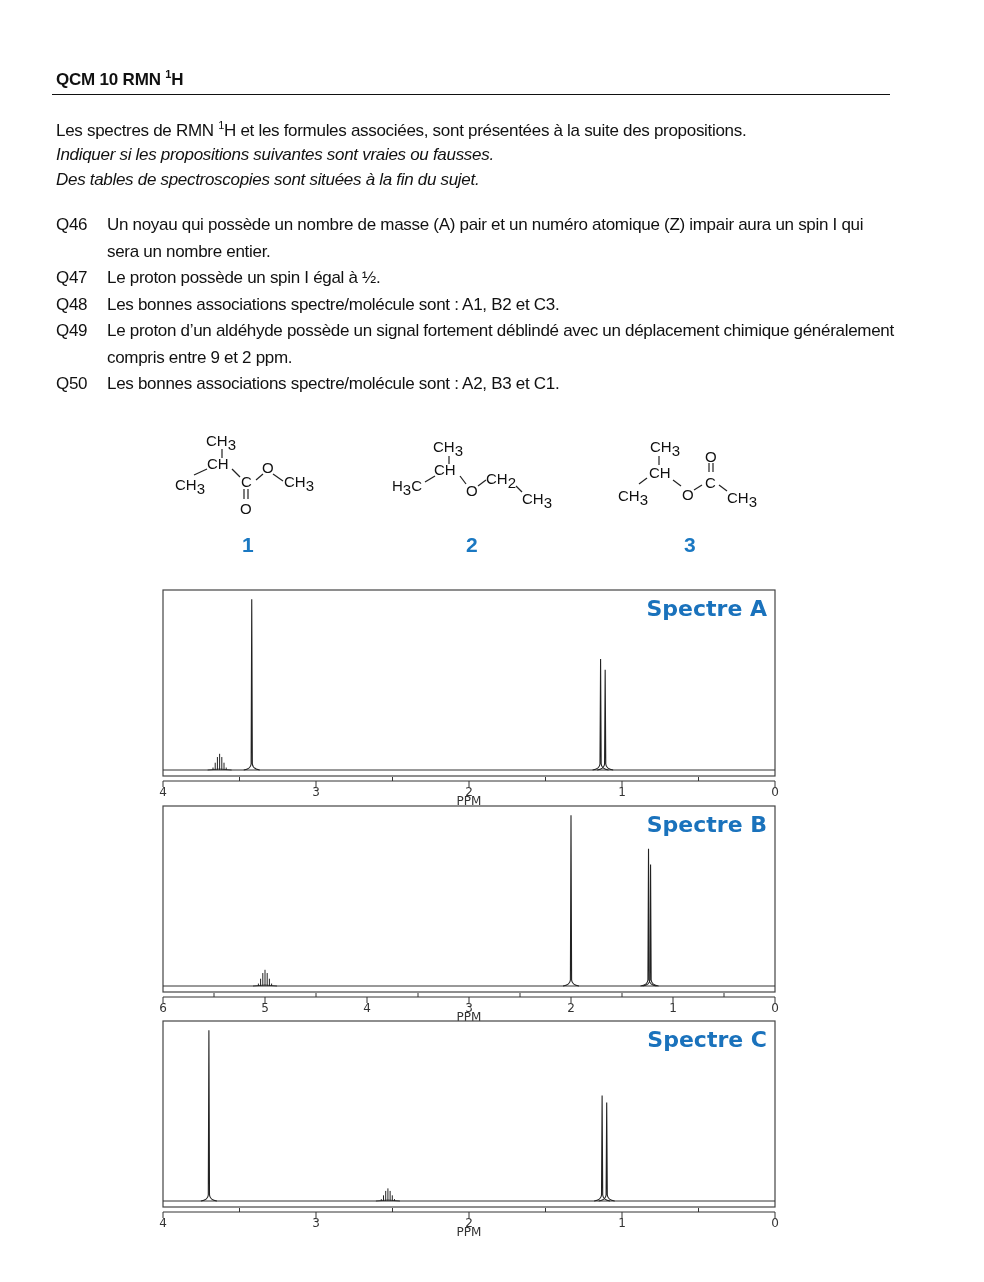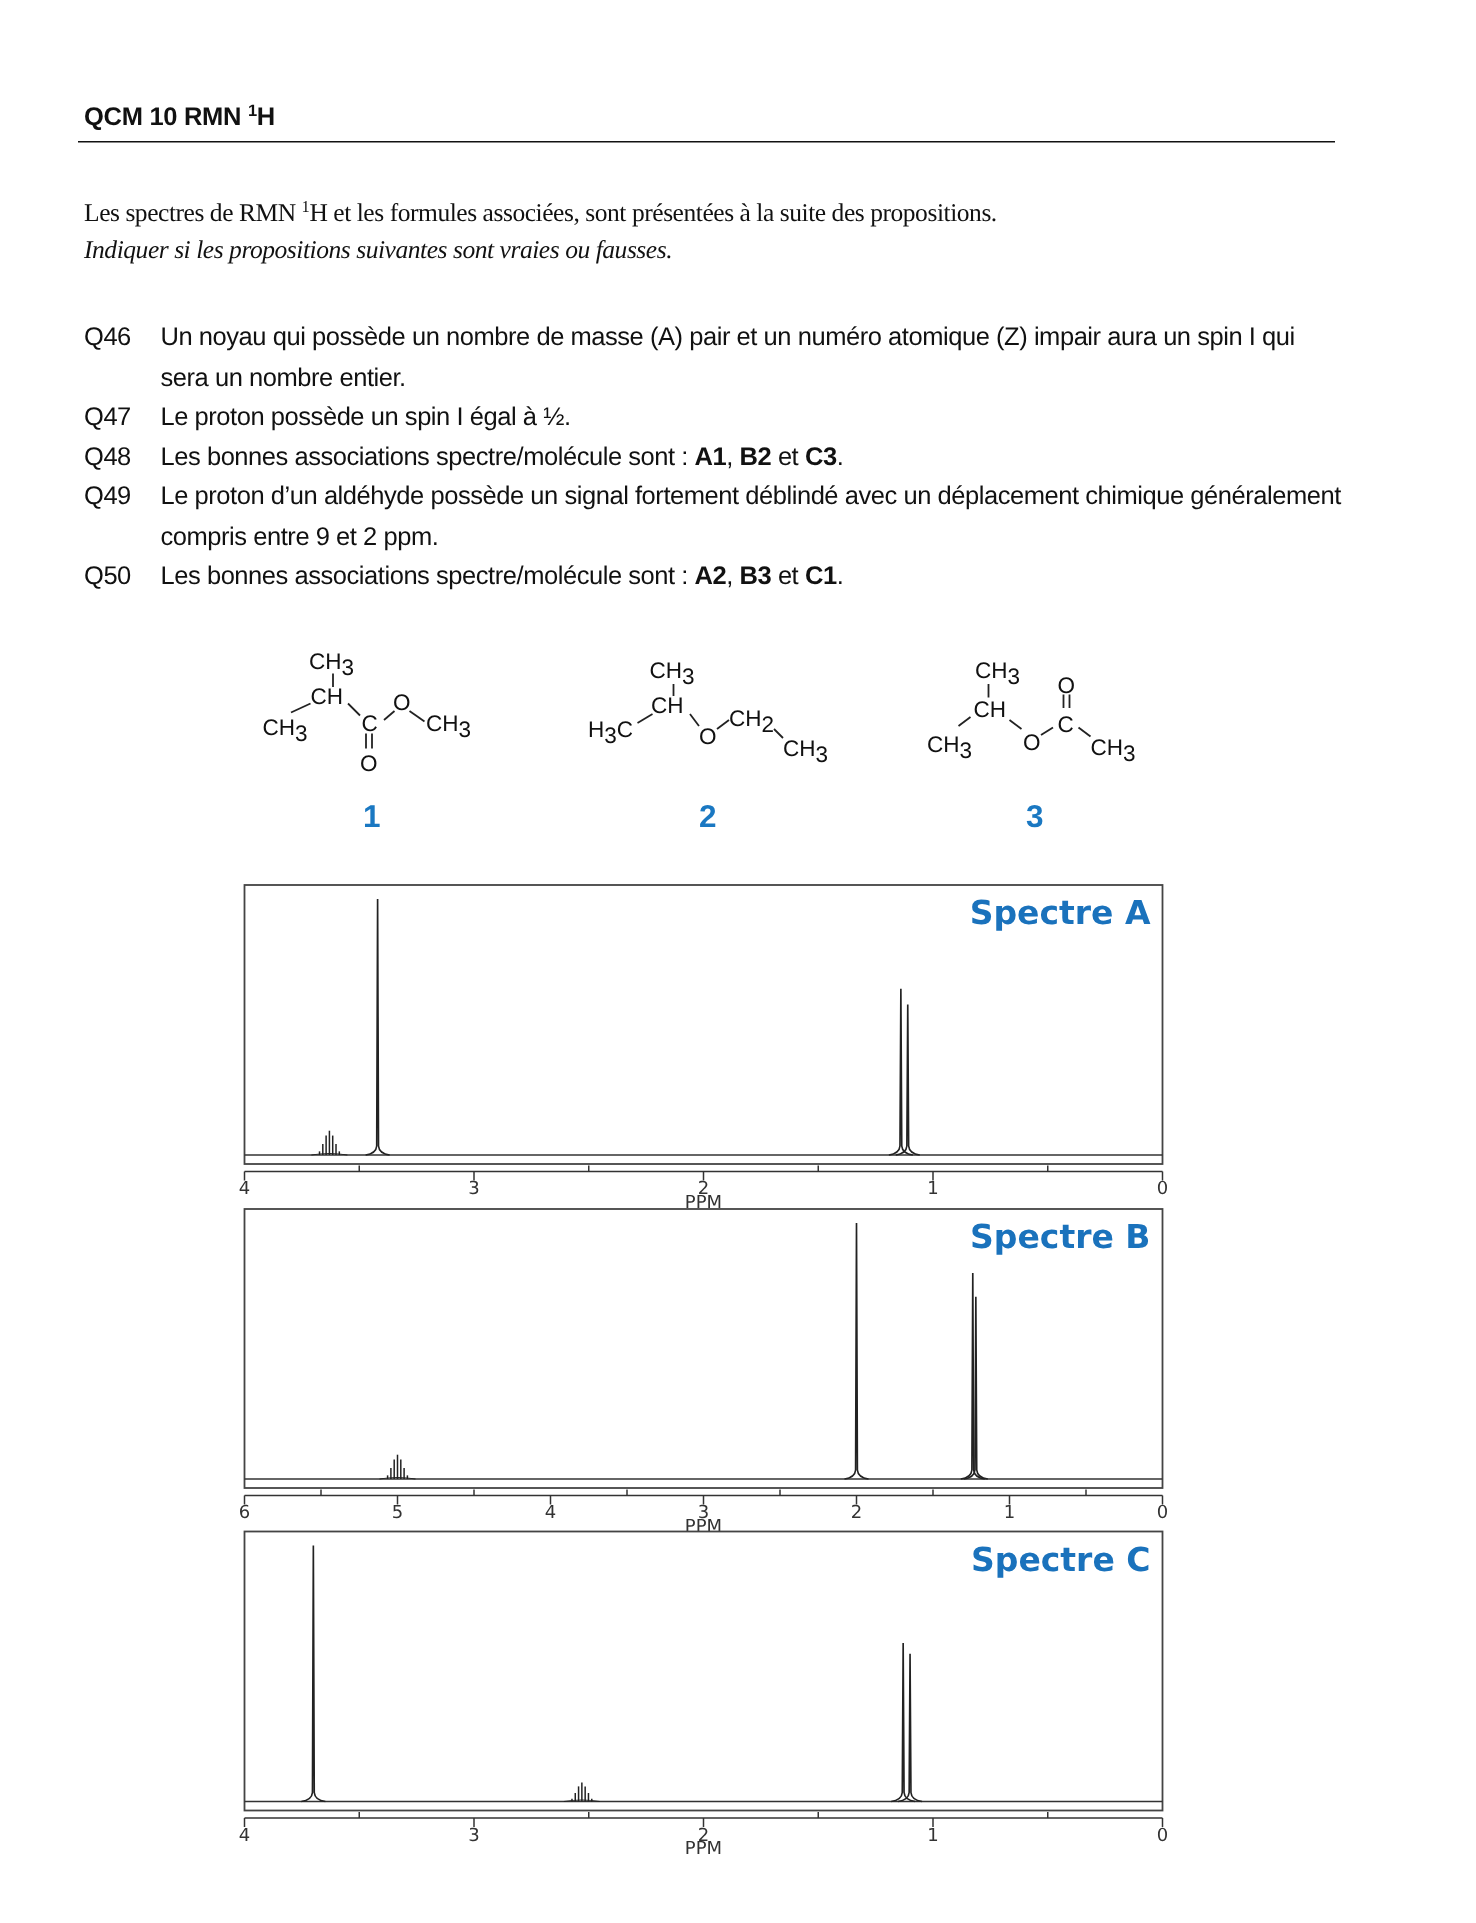--- a/index.html
+++ b/index.html
@@ -1,44 +1,45 @@
 <!DOCTYPE html>
 <html><head>
 <meta charset="utf-8">
 <style>
   html, body { margin:0; padding:0; background:#ffffff; }
   body { width:984px; height:1282px; position:relative; font-family:"Liberation Sans", "DejaVu Sans", sans-serif; color:#111; overflow:hidden; }
   .title { position:absolute; left:56px; top:68px; font-size:17px; font-weight:bold; letter-spacing:-0.2px;text-align:center; }
   .title sup { font-size:11px; }
   .rule { position:absolute; left:52px; top:94px; width:838px; height:0; border-top:1.3px solid #111; }
-  .intro { position:absolute; left:56px; top:126px; font-size:17px; line-height:24.5px; letter-spacing:-0.3px;font-family:Liberation Serif, serif; }
+  .intro { position:absolute; left:56px; top:113px; font-size:17px; line-height:24.5px; letter-spacing:-0.3px; }
   .intro .it { font-style:italic; }
   .intro sup { font-size:11px; }
   .questions { position:absolute; left:56px; top:212px; width:840px; font-size:17px; letter-spacing:-0.3px; }
   .q { display:flex; line-height:26.5px; }
   .q .num { width:51px; flex:none; }
   .q .txt { flex:1; }
   .mol { position:absolute;text-decoration:underline; }
   .mol svg text { font-family:"Liberation Sans", sans-serif; font-size:15px; fill:#111; }
   .mol-num { position:absolute; font-size:21px; font-weight:bold; color:#1a78c2; }
   .spectrum { position:absolute; left:160px; }
   .spectrum svg { overflow:visible; }
   .spec-title { font-family:"DejaVu Sans", sans-serif; font-weight:bold; font-size:22px; fill:#1a72bc; }
   .axis-label { font-family:"DejaVu Sans", sans-serif; font-size:12px; fill:#333; }
-  b { font-weight:bold; }
+  b { font-weight:normal; }
 </style>
 </head>
 <body>
 
 <div class="title"><span>QCM 10 RMN </span><sup>1</sup><span>H</span></div>
 <div class="rule"></div>
 
 <div class="intro">
   <div><span>Les spectres de RMN </span><sup>1</sup><span>H et les formules associées, sont présentées à la suite des propositions.</span></div>
   <div class="it">Indiquer si les propositions suivantes sont vraies ou fausses.</div>
+  <div class="it">Des tables de spectroscopies sont situées à la fin du sujet.</div>
 </div>
 
 <div class="questions">
   <div class="q">
       <span class="num">Q46</span>
       <span class="txt">Un noyau qui possède un nombre de masse (A) pair et un numéro atomique (Z) impair aura un spin I qui sera un nombre entier.</span>
     </div>
   <div class="q">
       <span class="num">Q47</span>
       <span class="txt">Le proton possède un spin I égal à ½.</span>

